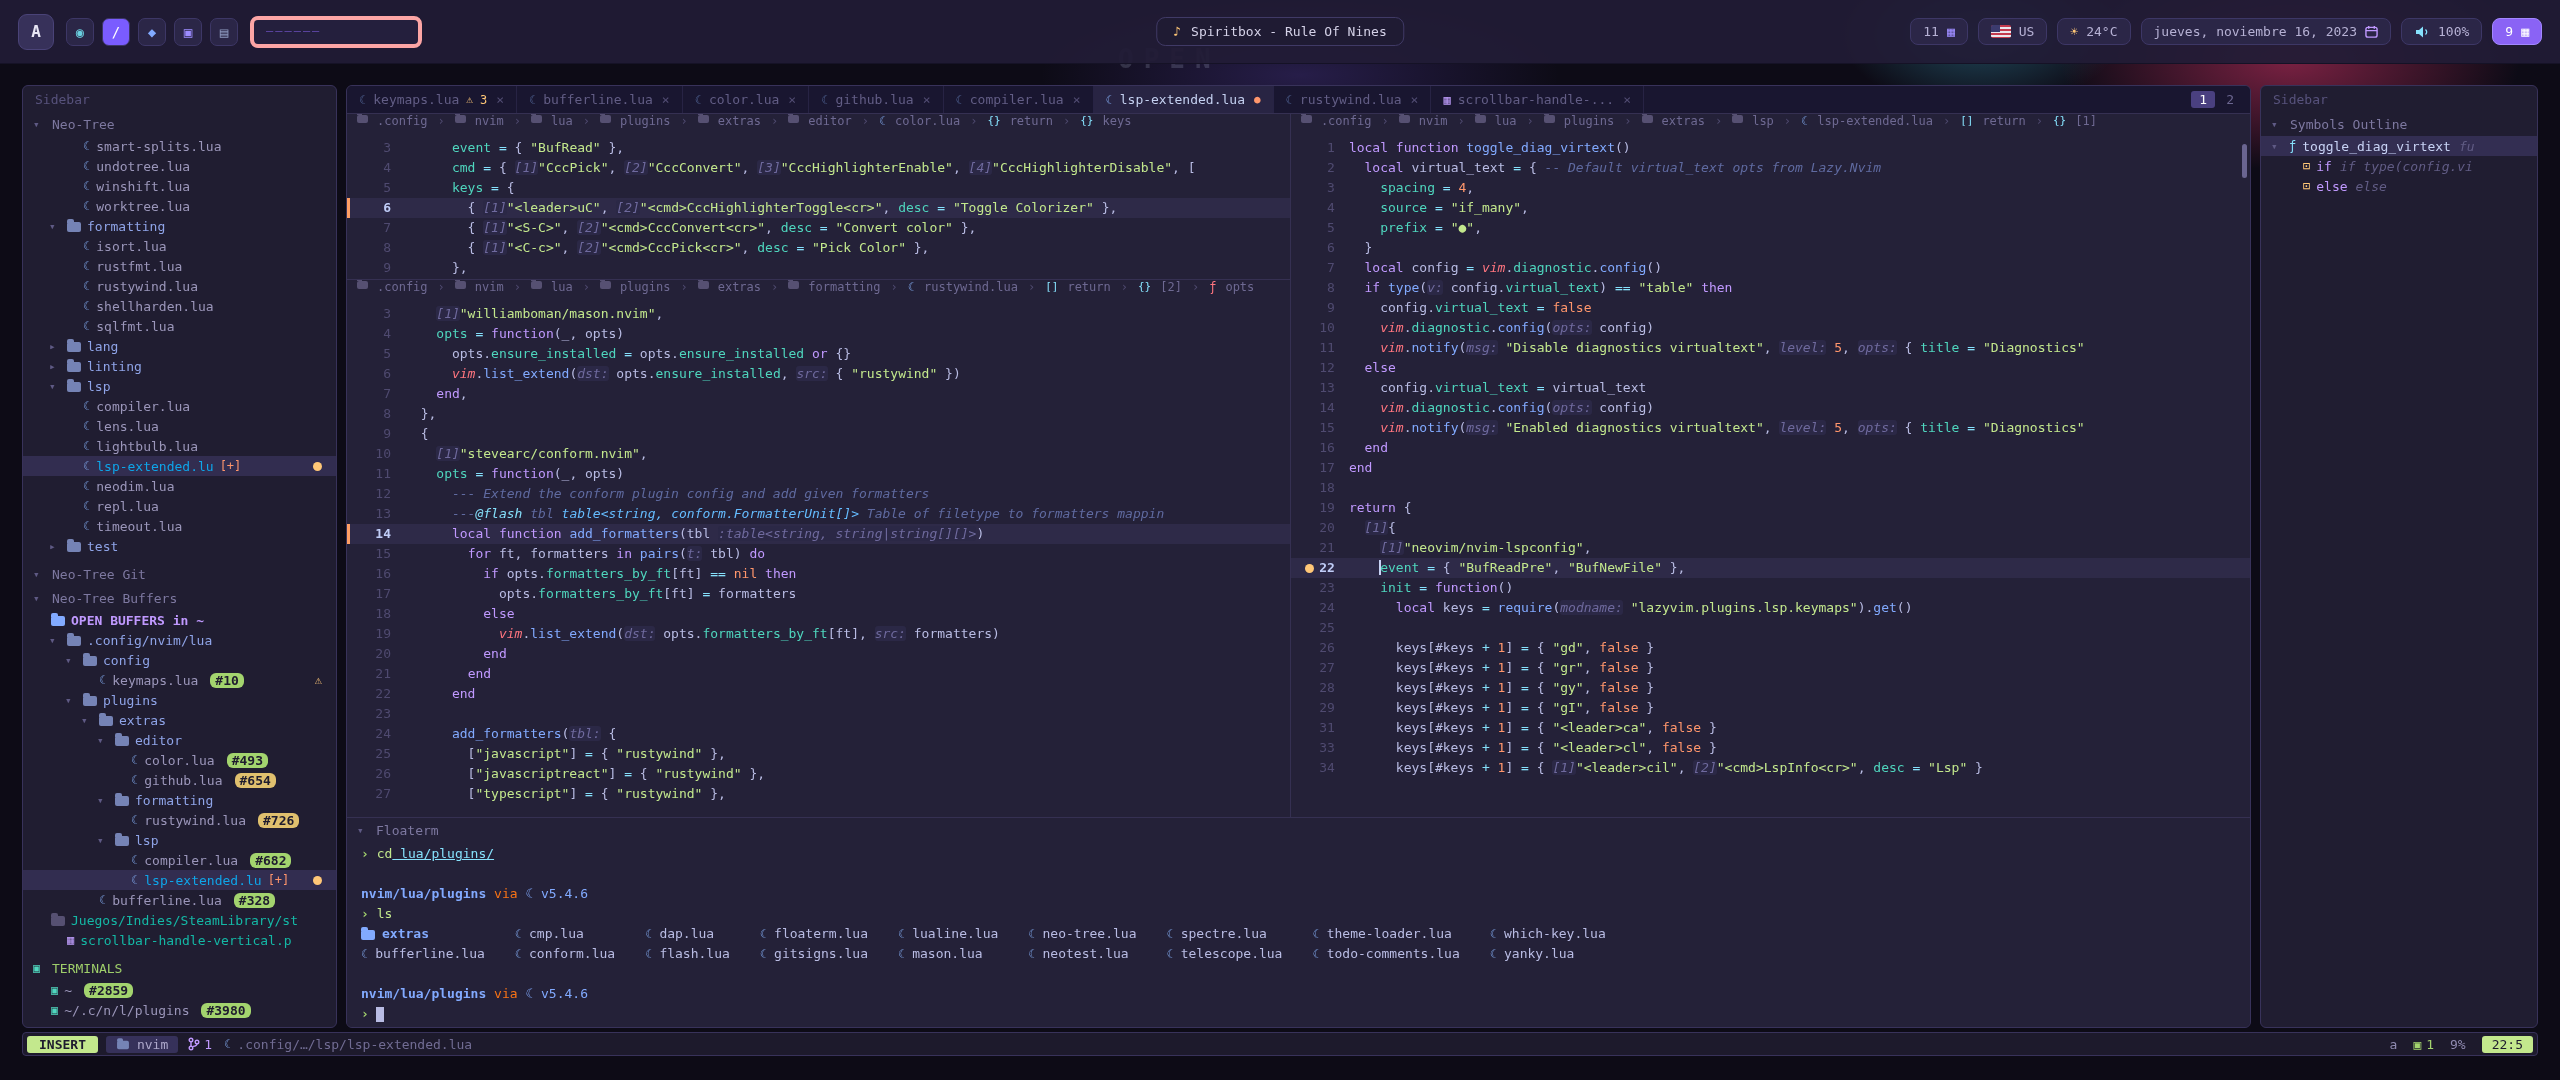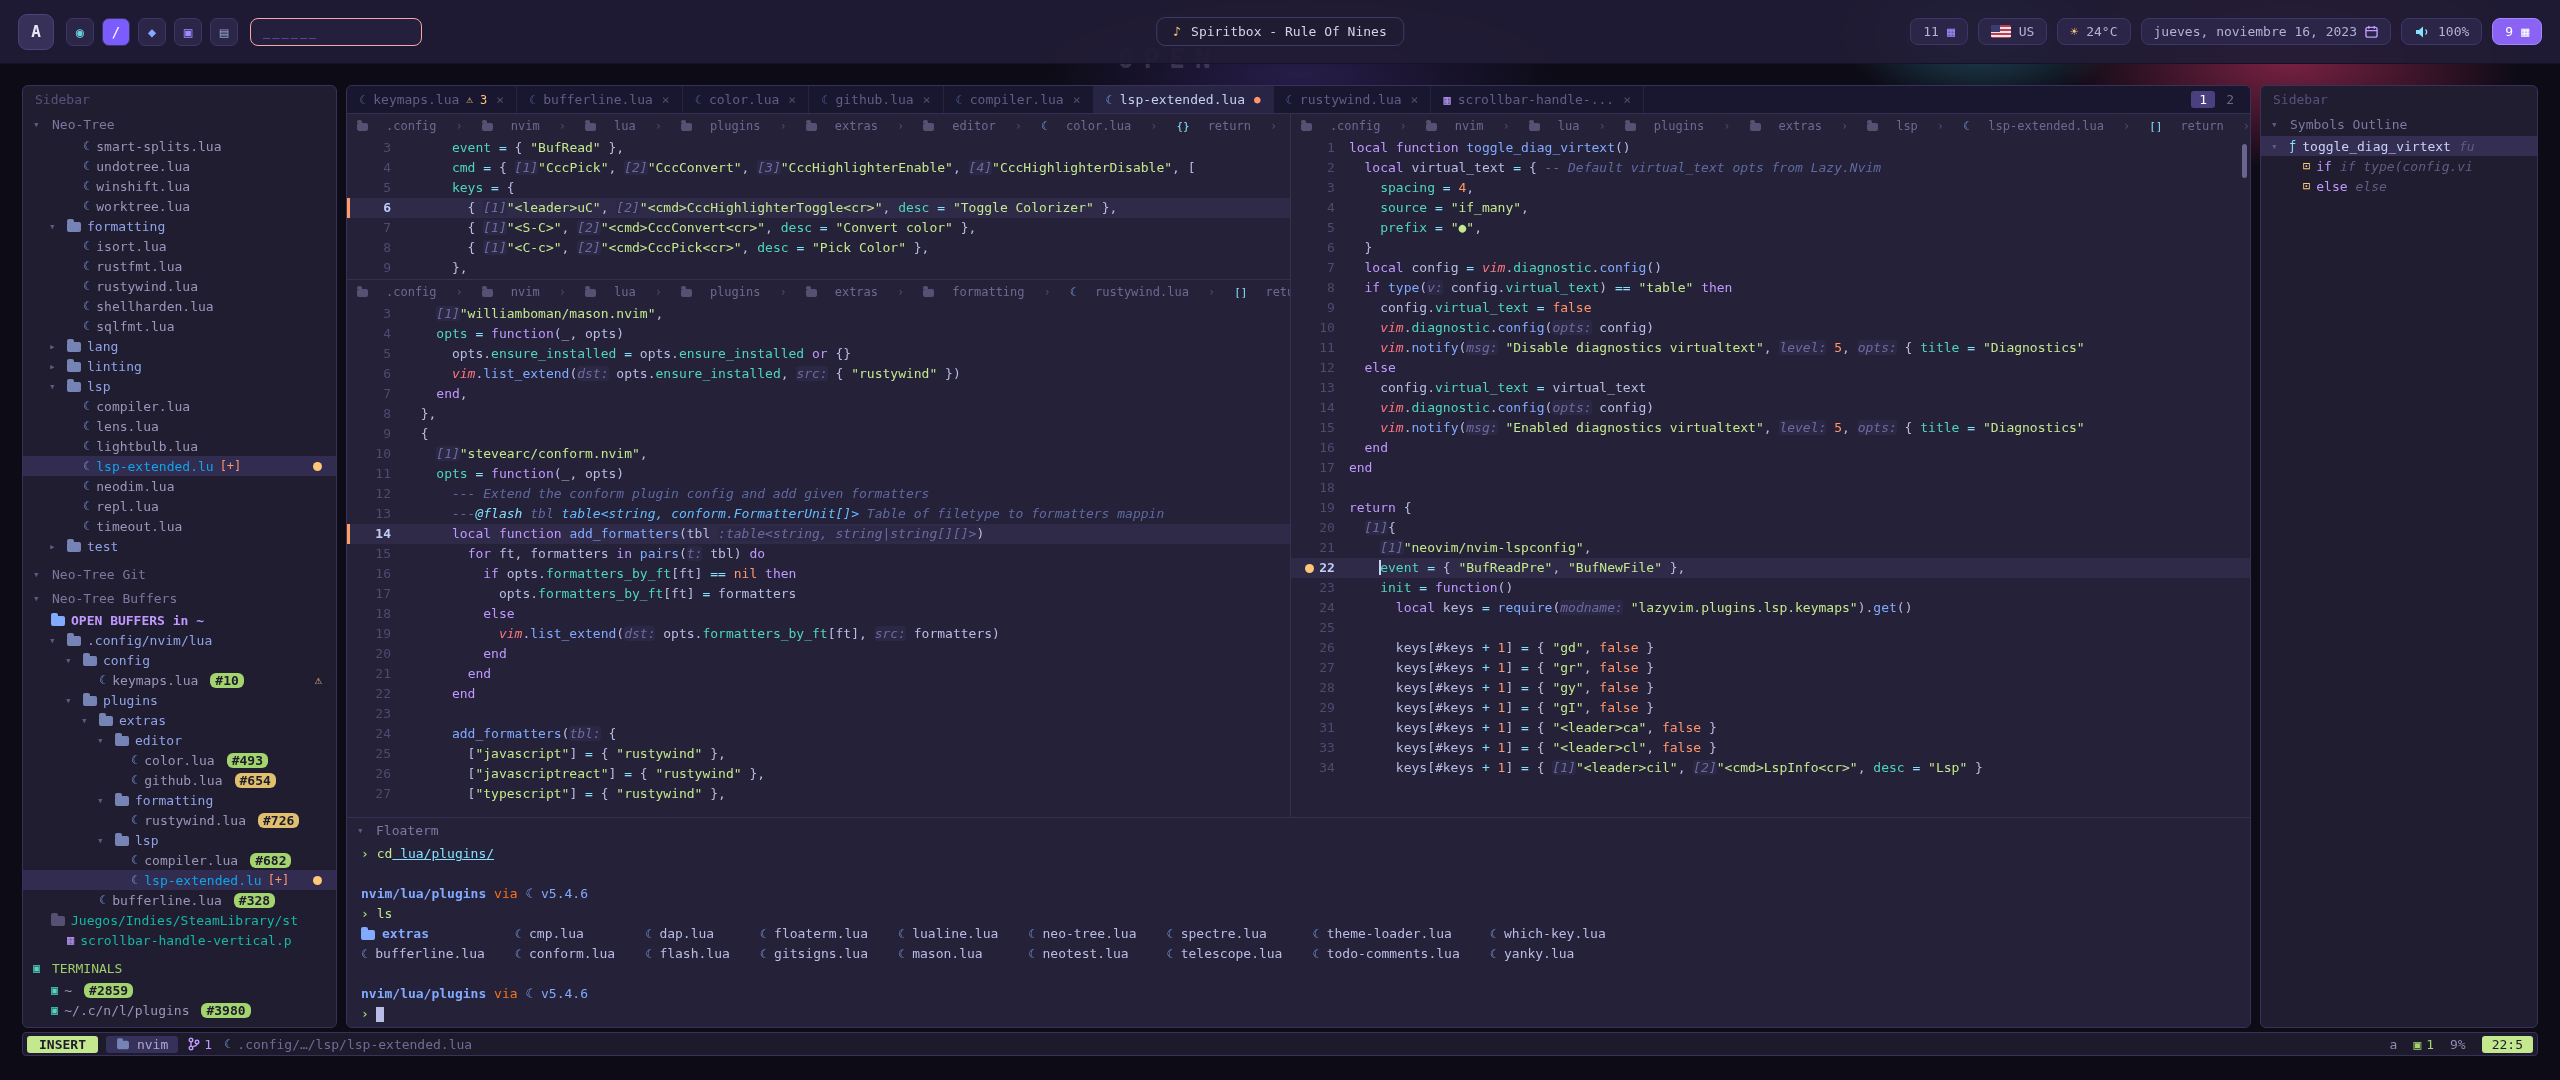--- a/index.html
+++ b/index.html
@@ -13,22 +13,22 @@
   .ghost{position:absolute;left:1118px;top:44px;font-size:26px;letter-spacing:10px;color:rgba(220,230,255,.16);font-weight:bold}
 
   
   .topbar{position:absolute;top:0;left:0;right:0;height:64px;background:rgba(33,28,54,.93);
     display:flex;align-items:center;padding:0 18px;gap:12px;border-bottom:1px solid #151226}
   .launcher{width:36px;height:36px;border-radius:9px;background:#37315a;border:1px solid #4a4378;
     display:flex;align-items:center;justify-content:center;color:#e8e6f5;font-weight:bold;font-size:16px}
   .quick{display:flex;gap:8px}
   .qicon{width:28px;height:28px;border-radius:7px;display:flex;align-items:center;justify-content:center;
     font-size:14px;background:#2b2647;border:1px solid #3d3766}
-  .cmdbox{width:172px;height:28px;border:1px solid #fca5a5;border-radius:8px;background:#241f3d;
-    color:#8a63f5;display:flex;align-items:center;padding:12px 12px;letter-spacing:2px;font-size:12px}
+  .cmdbox{width:172px;height:28px;border:4px solid #fca5a5;border-radius:8px;background:#241f3d;
+    color:#8a63f5;display:flex;align-items:flex-end;padding:12px 12px;letter-spacing:2px;font-size:12px}
   .music{position:absolute;left:50%;transform:translateX(-50%);display:flex;align-items:center;gap:10px;
     background:#1f1b33;border:1px solid #403a66;border-radius:9px;padding:6px 16px;color:#d5d2e8;font-size:13px}
   .mnote{color:#ffc777}
   .tright{margin-left:auto;display:flex;align-items:center;gap:10px}
   .pill{display:flex;align-items:center;gap:8px;background:#2b2647;border:1px solid #3d3766;
     border-radius:8px;padding:5px 12px;color:#b6b1d4;font-size:13px}
   .pill.ws{background:#8a63f5;border-color:#a287ff;color:#fff}
   .picon{color:#9d8cff}
   .pill.ws .picon{color:#fff}
   .sun{color:#ffc777}
@@ -91,21 +91,21 @@
   .tpage{padding:1px 8px;color:#6b6690}
   .tpage.on{background:#4a4080;color:#fff;border-radius:3px}
 
   
   .panes{flex:1;display:flex;min-height:0}
   .pcol{width:49.6%;flex:none;display:flex;flex-direction:column;border-right:1px solid #353052;min-height:0}
   .pane{display:flex;flex-direction:column;min-height:0;overflow:hidden;position:relative}
   .paneA{height:166px;flex:none;border-bottom:1px solid #353052}
   .paneB{flex:1}
   .paneC{flex:1}
-  .crumbs{height:24px;flex:none;display:flex;align-items:center;gap:18px;padding:0 10px;font-size:12px;color:#6e6992;white-space:nowrap;overflow:hidden}
+  .crumbs{height:24px;flex:none;display:flex;align-items:flex-start;gap:9px;padding:0 10px;font-size:12px;color:#6e6992;white-space:nowrap;overflow:hidden}
   .crumbs .fold{width:11px;height:8px;background:#565072}
   .crumbs .fold::before{width:5px;height:3px}
   .csep{color:#4f4a70;margin:0 1px}
   .codewrap{flex:1;overflow:hidden;line-height:20px;font-size:13px}
   .cl{display:flex;height:20px;white-space:pre}
   .ln{width:58px;flex:none;text-align:right;padding-right:14px;color:#4f4a70;display:inline-flex;justify-content:flex-end;align-items:center;gap:5px}
   .cl.cur{background:#2e2a48}
   .cl.cur .ln{color:#c0cdf8;font-weight:bold}
   .cl.curbar{box-shadow:inset 3px 0 0 #ff9e64}
   .lt{flex:1;overflow:hidden}

